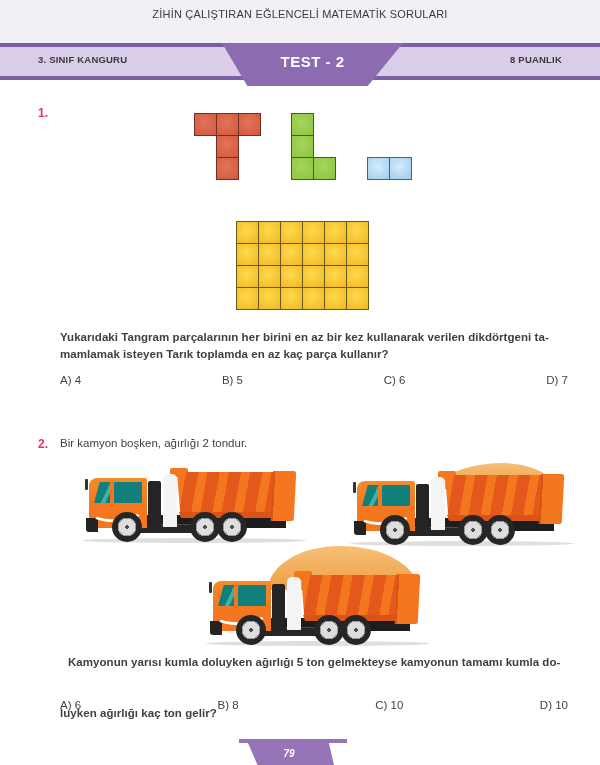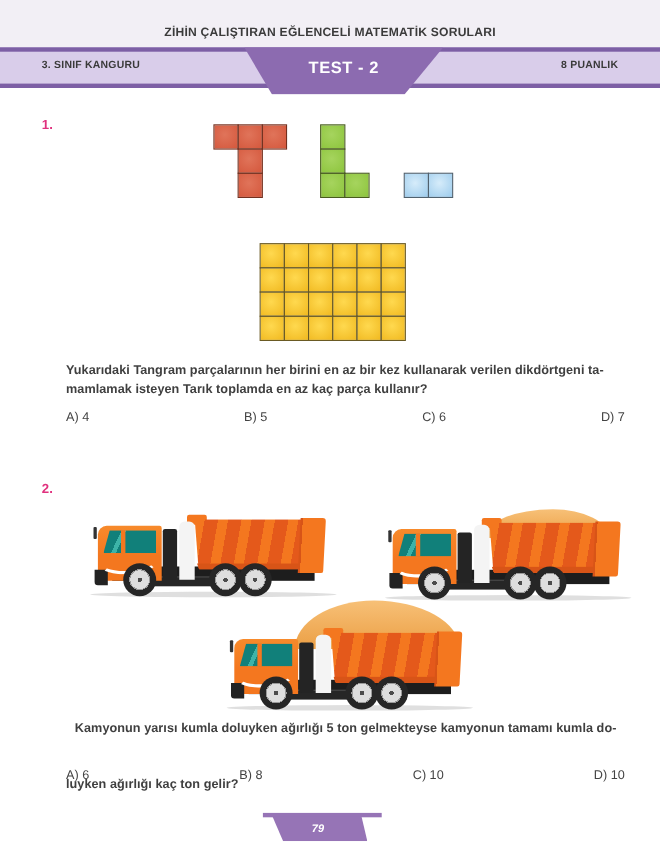--- a/index.html
+++ b/index.html
@@ -2,21 +2,21 @@
 <html style="--band-light: #d9cdea; --band-dark: #7d5fa5; --badge: #8c6bb0; --footer: #9674b6; --magenta: #e0317e; --ink: #3b3b3b; --orange: #f4771f; --orange-dark: #e4591b; --orange-deep: #d85417; --sand-hi: #f7c077; --sand-lo: #eda44c; --teal: #11807a; --teal-hi: #3db3a8;"><head>
 <meta charset="utf-8">
 <style>
   html,body{margin:0;padding:0;}
   .page{position:relative;width:600px;height:765px;background:#ffffff;overflow:hidden;
         font-family:"Liberation Sans","DejaVu Sans",sans-serif;color:var(--ink);}
   .abs{position:absolute;}
 
   
   .header-bg{left:0;top:0;width:600px;height:43px;background:#f2eff5;}
-  .header-title{left:0;top:24px;width:600px;text-align:center;font-size:11px;font-weight:bold;
+  .header-title{left:0;top:8px;width:600px;text-align:center;font-size:11px;font-weight:normal;
                 letter-spacing:.2px;color:var(--ink);}
   .band{left:0;top:43px;width:600px;height:37px;box-sizing:border-box;background:var(--band-light);
         border-top:4px solid var(--band-dark);border-bottom:4px solid var(--band-dark);}
   .band-label{top:54px;font-size:9.5px;font-weight:bold;color:#3a3a3a;letter-spacing:.2px;}
   .band-left{left:38px;}
   .band-right{right:38px;}
   .badge{left:222px;top:43px;width:181px;height:43px;background:var(--badge);
          clip-path:polygon(0 0,100% 0,80.5% 100%,14% 100%);
          display:flex;align-items:center;justify-content:center;padding-bottom:7px;box-sizing:border-box;}
   .badge span{color:#fff;font-size:15px;font-weight:bold;letter-spacing:.5px;}
@@ -132,20 +132,21 @@
   <div class="abs stemline" style="left:60px;top:348px;"><span>mamlamak isteyen Tarık toplamda </span><span class="u">en az</span><span> kaç parça kullanır?</span></div>
 
   <div class="abs optrow" style="top:374px;">
     <span>A) 4</span>
     <span>B) 5</span>
     <span>C) 6</span>
     <span>D) 7</span>
   </div>
 
   <div class="abs qnum" style="left:38px;top:437px;">2.</div>
+  <div class="abs introline" style="left:60px;top:437px;">Bir kamyon boşken, ağırlığı 2 tondur.</div>
 
   <div class="truck" style="left:86px;top:470px;">
     <div class="t-shadow"></div>
     <div class="t-chassis"></div>
     <div class="t-tank"></div>
     <div class="t-bedlip"></div>
     <div class="t-bed"></div>
     <div class="t-bedbase"></div>
     <div class="t-tailgate"></div>
     <div class="t-intake"></div>

